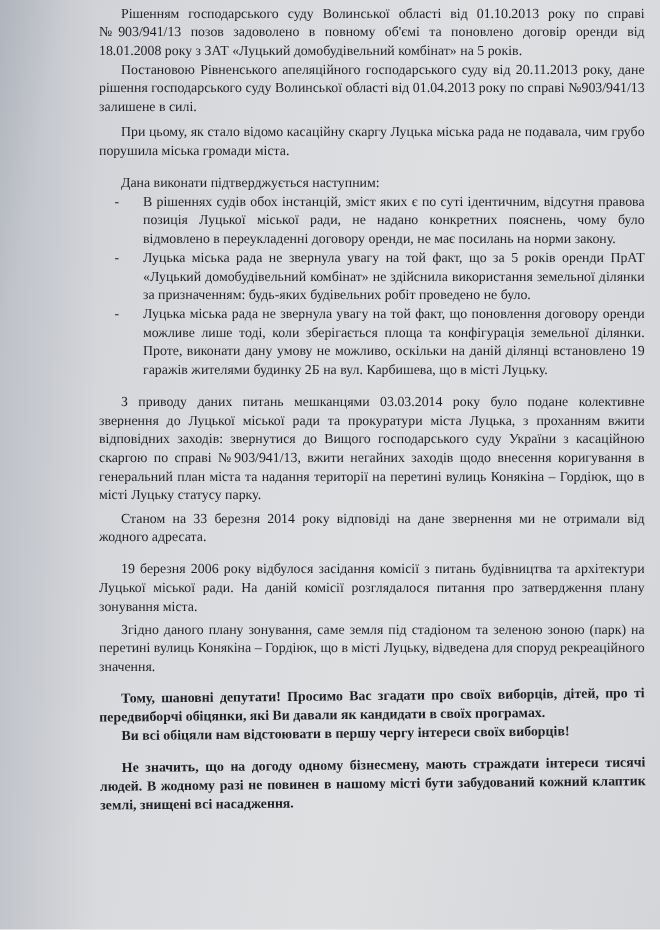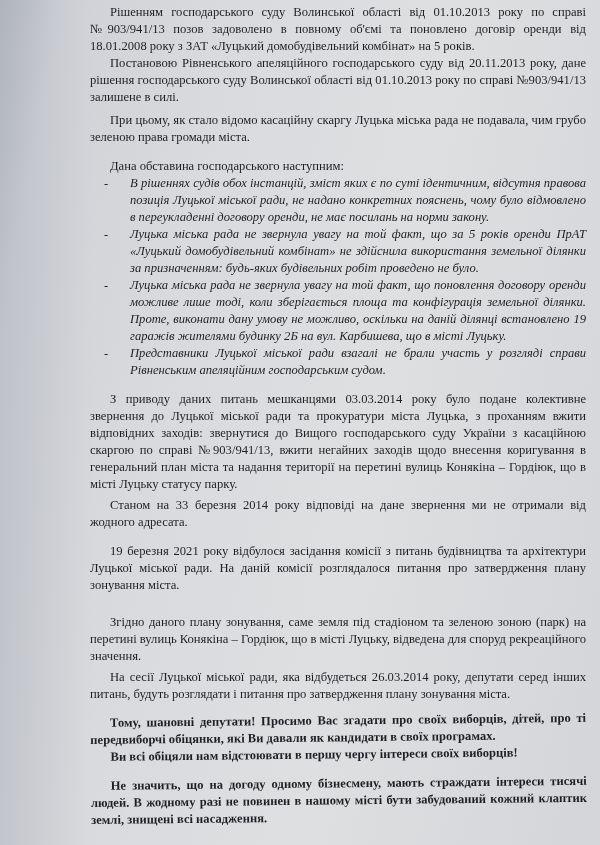--- a/index.html
+++ b/index.html
@@ -18,51 +18,49 @@
       background: linear-gradient(90deg, rgba(160,165,175,0.35), rgba(255,255,255,0));
     }
     .content {
       position: absolute; left: 90px; top: 0; width: 496px;
       font-size: 12.6px; line-height: 17px;
       text-align: justify;
     }
     p { margin: 0; }
     .indent { text-indent: 20px; }
     .gap { height: 12px; }
-    .bullets { margin: 0; padding: 0; list-style: none; font-style: italic; }
+    .bullets { margin: 0; padding: 0; list-style: none; }
     .bullets li { position: relative; padding-left: 40px; }
     .bullets li::before { content: "-"; position: absolute; left: 14px; top: 0; }
     .bold { font-weight: bold; }
     .appeal { transform: rotate(-0.6deg); transform-origin: left top; }
   </style>
 </head>
 <body>
 
 <div class="page">
   <div class="fold"></div>
   <div class="content">
     <div style="height:4px"></div>
     <p class="indent">Рішенням господарського суду Волинської області від 01.10.2013 року по справі №903/941/13 позов задоволено в повному об'ємі та поновлено договір оренди від 18.01.2008 року з ЗАТ «Луцький домобудівельний комбінат» на 5 років.</p>
-    <p class="indent">Постановою Рівненського апеляційного господарського суду від 20.11.2013 року, дане рішення господарського суду Волинської області від 01.10.2013 року по справі №903/941/13 залишене в силі.</p>
-    <p class="indent" style="margin-top:6px">При цьому, як стало відомо касаційну скаргу Луцька міська рада не подавала, чим грубо зеленою права громади міста.</p>
+    <p class="indent">Постановою Рівненського апеляційного господарського суду від 20.11.2013 року, дане рішення господарського суду Волинської області від 01.04.2013 року по справі №903/941/13 залишене в силі.</p>
+    <p class="indent" style="margin-top:6px">При цьому, як стало відомо касаційну скаргу Луцька міська рада не подавала, чим грубо порушила міська громади міста.</p>
     <div class="gap"></div>
-    <p class="indent">Дана обставина господарського наступним:</p>
+    <p class="indent">Дана виконати підтверджується наступним:</p>
     <ul class="bullets">
       <li>В рішеннях судів обох інстанцій, зміст яких є по суті ідентичним, відсутня правова позиція Луцької міської ради, не надано конкретних пояснень, чому було відмовлено в переукладенні договору оренди, не має посилань на норми закону.</li>
       <li>Луцька міська рада не звернула увагу на той факт, що за 5 років оренди ПрАТ «Луцький домобудівельний комбінат» не здійснила використання земельної ділянки за призначенням: будь-яких будівельних робіт проведено не було.</li>
       <li>Луцька міська рада не звернула увагу на той факт, що поновлення договору оренди можливе лише тоді, коли зберігається площа та конфігурація земельної ділянки. Проте, виконати дану умову не можливо, оскільки на даній ділянці встановлено 19 гаражів жителями будинку 2Б на вул. Карбишева, що в місті Луцьку.</li>
-      <li>Представники Луцької міської ради взагалі не брали участь у розгляді справи Рівненським апеляційним господарським судом.</li>
     </ul>
     <div class="gap"></div>
     <p class="indent">З приводу даних питань мешканцями 03.03.2014 року було подане колективне звернення до Луцької міської ради та прокуратури міста Луцька, з проханням вжити відповідних заходів: звернутися до Вищого господарського суду України з касаційною скаргою по справі №903/941/13, вжити негайних заходів щодо внесення коригування в генеральний план міста та надання території на перетині вулиць Конякіна – Гордіюк, що в місті Луцьку статусу парку.</p>
     <p class="indent" style="margin-top:4px">Станом на 33 березня 2014 року відповіді на дане звернення ми не отримали від жодного адресата.</p>
     <div class="gap"></div>
-    <p class="indent">19 березня 2021 року відбулося засідання комісії з питань будівництва та архітектури Луцької міської ради. На даній комісії розглядалося питання про затвердження плану зонування міста.</p>
-    <p class="indent" style="margin-top:20px">Згідно даного плану зонування, саме земля під стадіоном та зеленою зоною (парк) на перетині вулиць Конякіна – Гордіюк, що в місті Луцьку, відведена для споруд рекреаційного значення.</p>
-    <p class="indent" style="margin-top:4px">На сесії Луцької міської ради, яка відбудеться 26.03.2014 року, депутати серед інших питань, будуть розглядати і питання про затвердження плану зонування міста.</p>
+    <p class="indent">19 березня 2006 року відбулося засідання комісії з питань будівництва та архітектури Луцької міської ради. На даній комісії розглядалося питання про затвердження плану зонування міста.</p>
+    <p class="indent" style="margin-top:4px">Згідно даного плану зонування, саме земля під стадіоном та зеленою зоною (парк) на перетині вулиць Конякіна – Гордіюк, що в місті Луцьку, відведена для споруд рекреаційного значення.</p>
     <div class="gap"></div>
     <div class="appeal">
       <p class="indent bold">Тому, шановні депутати! Просимо Вас згадати про своїх виборців, дітей, про ті передвиборчі обіцянки, які Ви давали як кандидати в своїх програмах.</p>
       <p class="indent bold">Ви всі обіцяли нам відстоювати в першу чергу інтереси своїх виборців!</p>
       <div class="gap"></div>
       <p class="indent bold">Не значить, що на догоду одному бізнесмену, мають страждати інтереси тисячі людей. В жодному разі не повинен в нашому місті бути забудований кожний клаптик землі, знищені всі насадження.</p>
 
     </div>
   </div>
 </div>

